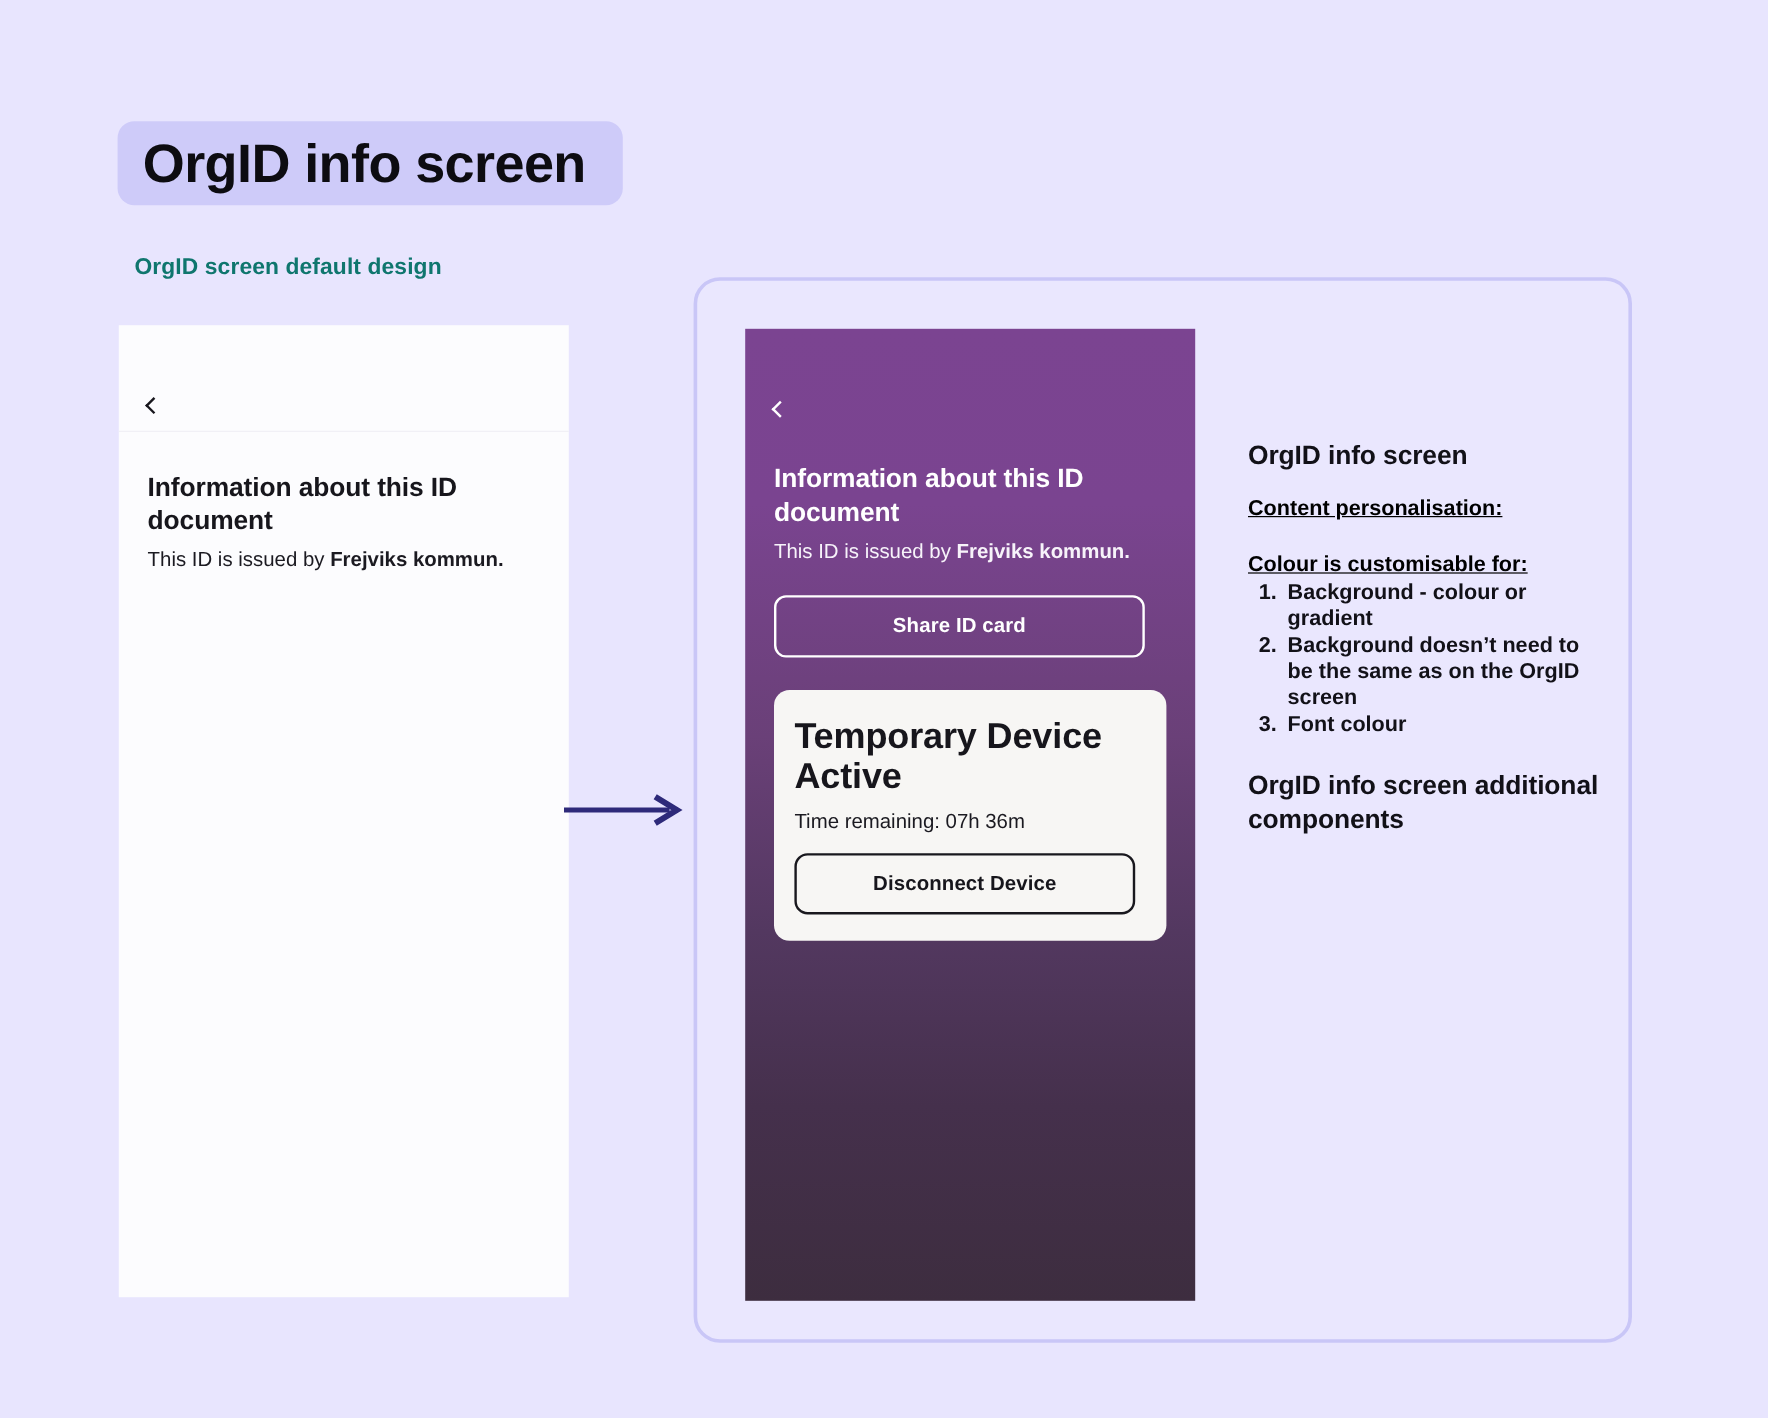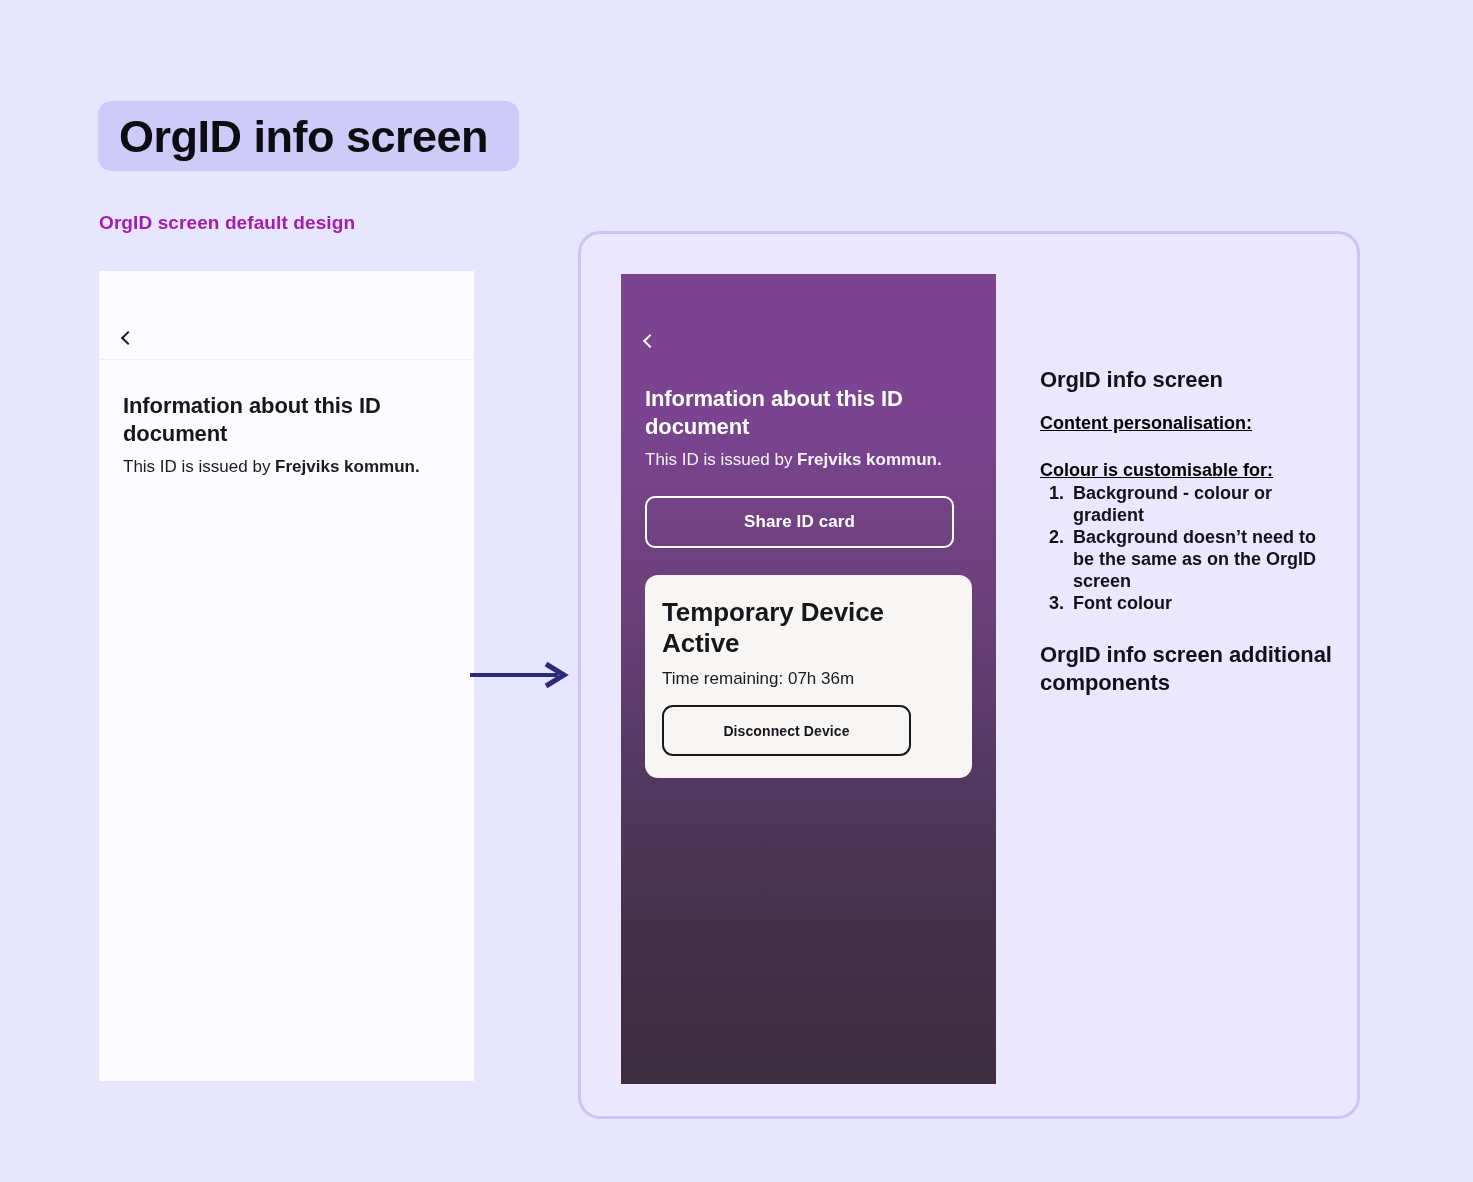--- a/index.html
+++ b/index.html
@@ -30,25 +30,25 @@
   .title-badge .txt {
     font-size: 45px;
     font-weight: bold;
     letter-spacing: -0.5px;
     color: #0d0c11;
     line-height: 1;
   }
 
   .section-label {
     position: absolute;
-    left: 99px;
+    left: 112px;
     top: 212px;
     font-size: 19px;
     font-weight: bold;
-    color: #a21caf;
+    color: #0f766e;
     letter-spacing: 0.1px;
   }
 
   
   .phone-default {
     position: absolute;
     left: 99px;
     top: 271px;
     width: 375px;
     height: 810px;
@@ -173,40 +173,40 @@
   }
 
   .temp-card {
     margin-top: 27px;
     width: 327px;
     background: #f7f6f4;
     border-radius: 13px;
     padding: 22px 17px 22px 17px;
   }
   .temp-card .ct {
-    font-size: 26px;
+    font-size: 30px;
     font-weight: bold;
     color: #17161c;
     letter-spacing: -0.1px;
   }
   .temp-card .cs {
     margin-top: 10px;
     font-size: 17px;
     color: #1b1a21;
   }
   .disconnect-btn {
     margin-top: 16px;
-    width: 249px;
+    width: 284px;
     height: 51px;
     border: 2px solid #19181e;
     border-radius: 11px;
     background: #f7f6f4;
     color: #17161c;
     font-family: "Liberation Sans", sans-serif;
-    font-size: 14px;
+    font-size: 17px;
     font-weight: bold;
     letter-spacing: 0.1px;
     cursor: pointer;
   }
 
   
   .notes {
     position: absolute;
     left: 459px;
     top: 132px;

